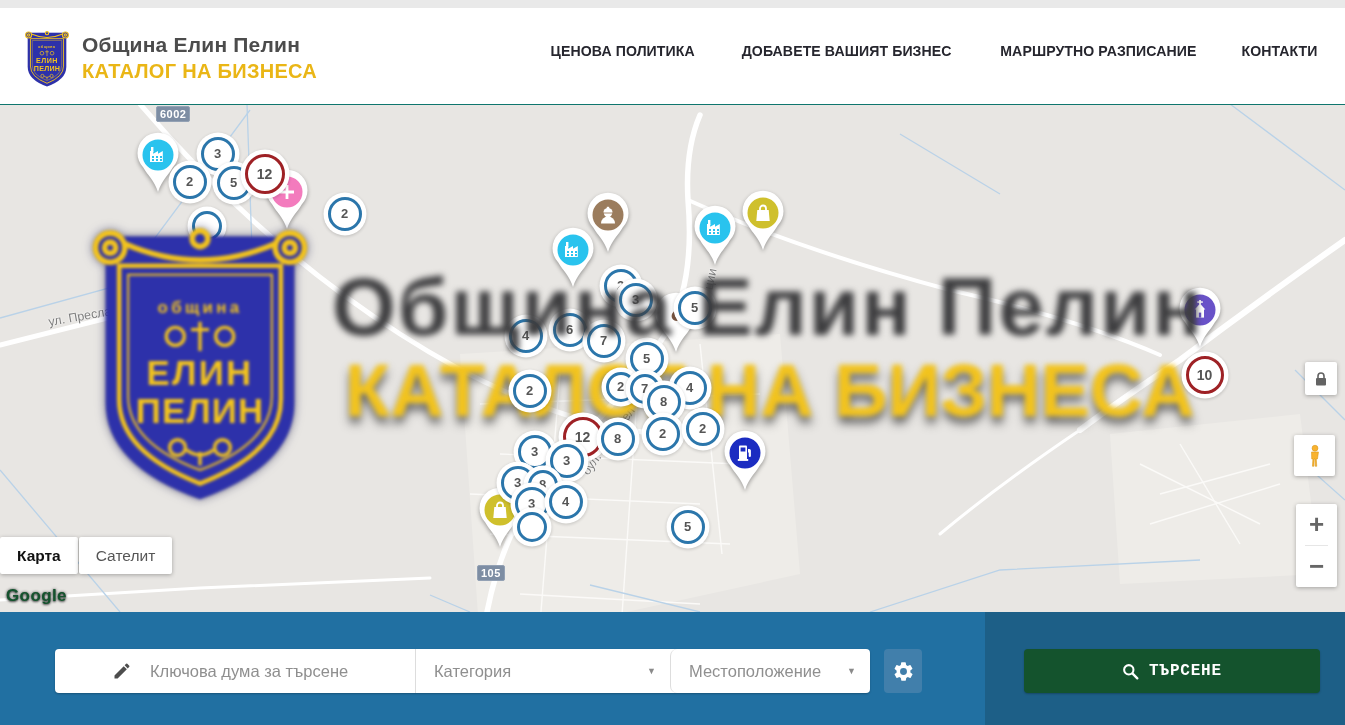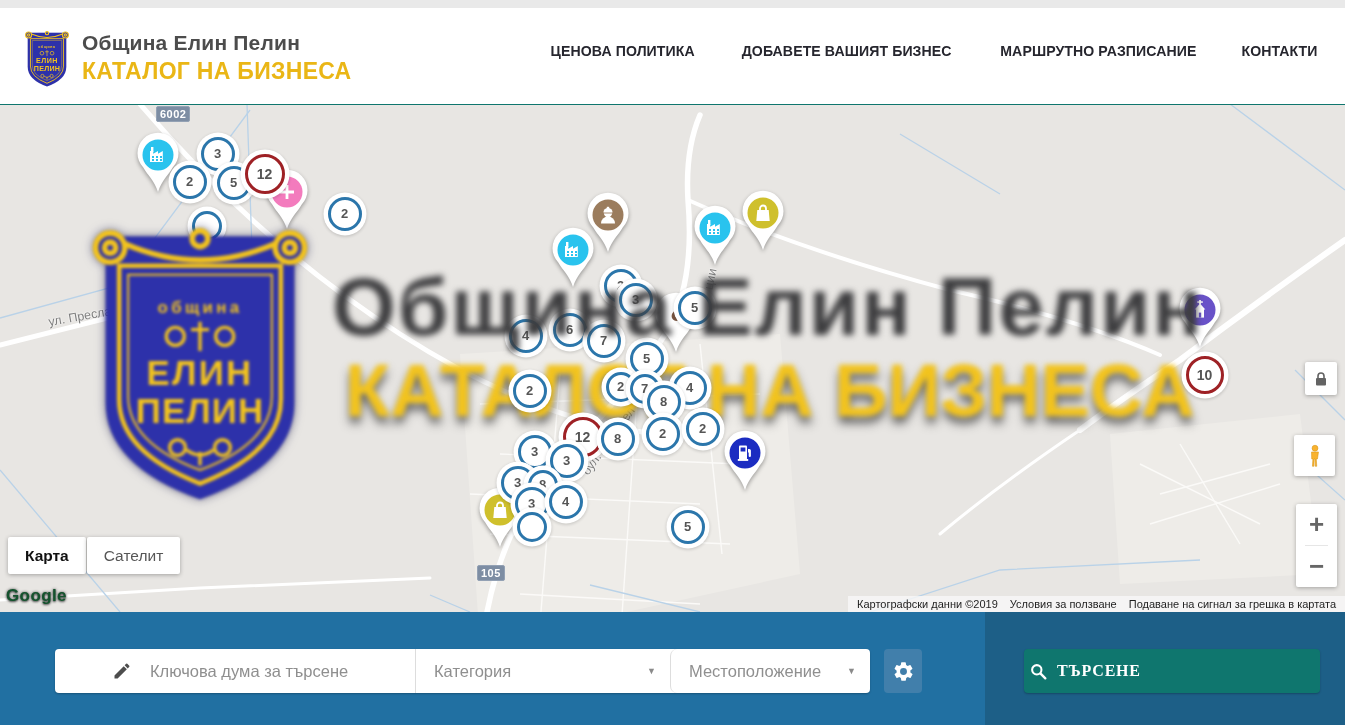--- a/index.html
+++ b/index.html
@@ -3,21 +3,21 @@
 <meta charset="utf-8">
 <style>
   html,body{margin:0;padding:0;}
   body{width:1345px;height:725px;overflow:hidden;background:#e9e9e9;font-family:"Liberation Sans",sans-serif;position:relative;}
 
   
   .header{position:absolute;top:8px;left:0;right:0;height:96px;background:#fff;border-bottom:1px solid #0f766e;z-index:20;}
   .logo-wrap{position:absolute;left:24px;top:20px;display:flex;align-items:center;cursor:pointer;}
   .logo-text{margin-left:12px;}
   .logo-title{font-size:21px;font-weight:bold;color:#4c4c4c;letter-spacing:.2px;}
-  .logo-sub{font-size:23px;font-weight:bold;color:#eab616;margin-top:3px;letter-spacing:.3px;}
+  .logo-sub{font-size:20px;font-weight:bold;color:#eab616;margin-top:3px;letter-spacing:.3px;}
   .nav{position:absolute;right:25px;top:0;height:84px;display:flex;align-items:center;gap:36px;}
   .nav a{display:inline-block;font-size:15px;font-weight:bold;color:#26262e;text-decoration:none;letter-spacing:.1px;transform:scaleX(.94);cursor:pointer;white-space:nowrap;}
 
   
   .map{position:absolute;top:104px;left:0;width:1345px;height:508px;background:#e8e6e3;overflow:hidden;cursor:grab;}
   .map svg.roads{position:absolute;left:0;top:0;}
   .layer{position:absolute;left:0;top:0;width:100%;height:100%;}
   .no-ptr{pointer-events:none;}
 
   .street-label{position:absolute;font-size:12.5px;color:#7e7e7e;white-space:nowrap;text-shadow:0 0 2px #fff,0 0 2px #fff;pointer-events:none;}
@@ -28,21 +28,21 @@
   .pin{position:absolute;cursor:pointer;overflow:visible;filter:drop-shadow(0 2px 2px rgba(0,0,0,.35));}
 
   
   .wm-line2{position:absolute;left:345px;top:244px;font-size:74px;font-weight:bold;color:#f2c31d;white-space:nowrap;
     filter:blur(2.4px);text-shadow:0 7px 9px rgba(45,45,45,.75);pointer-events:none;}
   .wm-line1{position:absolute;left:332px;top:156px;font-size:82px;font-weight:bold;color:#3d3d3f;white-space:nowrap;
     letter-spacing:2px;filter:blur(3px);pointer-events:none;}
   .wm-crest{position:absolute;left:85px;top:110px;filter:blur(1.6px) drop-shadow(0 0 5px rgba(10,10,60,.55));pointer-events:none;}
 
   
-  .maptype{position:absolute;left:8px;top:433px;display:flex;gap:1px;z-index:6;}
+  .maptype{position:absolute;left:0;top:433px;display:flex;gap:1px;z-index:6;}
   .maptype div{background:#fff;height:37px;display:flex;align-items:center;padding:0 17px;font-size:15.5px;
     box-shadow:0 1px 4px rgba(0,0,0,.3);cursor:pointer;border-radius:2px;}
   .maptype .active{font-weight:bold;color:#111;}
   .maptype .inactive{color:#565656;}
   .google-logo{position:absolute;left:6px;top:482px;font-size:17px;font-weight:bold;color:#14532d;letter-spacing:.4px;cursor:pointer;
     text-shadow:0 0 3px rgba(80,80,80,.95),0 1px 2px rgba(80,80,80,.9);z-index:6;}
   .attrib{position:absolute;right:0;top:492px;height:16px;display:flex;align-items:center;background:rgba(248,248,248,.8);
     font-size:11px;color:#1e1e1e;z-index:6;padding:0 3px;}
   .attrib span,.attrib a{padding:0 6px;color:#1e1e1e;text-decoration:none;white-space:nowrap;}
   .ctl-box{position:absolute;background:#fff;box-shadow:0 1px 4px rgba(0,0,0,.3);border-radius:2px;z-index:6;
@@ -61,22 +61,22 @@
   .sp-sec{display:flex;align-items:center;}
   .sp-kw{flex:0 0 303px;padding-left:57px;position:relative;}
   .sp-kw svg{position:absolute;left:57px;top:12px;}
   .sp-kw input{border:none;outline:none;font-size:16.5px;color:#333;width:200px;margin-left:36px;font-family:"Liberation Sans",sans-serif;background:transparent;}
   .sp-kw input::placeholder{color:#8f8f8f;}
   .sp-select{border-left:1px solid #ddd;padding:0 14px 0 18px;justify-content:space-between;cursor:pointer;color:#8f8f8f;font-size:16.5px;}
   .sp-cat{flex:0 0 222px;}
   .sp-loc{flex:1;border-radius:7px;}
   .dd-arrow{color:#8a8a8a;font-size:9px;margin-left:8px;}
   .gear-btn{position:absolute;left:884px;top:37px;width:38px;height:44px;background:#417fab;border-radius:4px;display:flex;align-items:center;justify-content:center;cursor:pointer;}
-  .search-btn{position:absolute;left:1024px;top:37px;width:296px;height:44px;background:#0f766e;border:none;border-radius:4px;color:#fff;
-    font-size:16px;font-weight:bold;letter-spacing:.8px;display:flex;align-items:center;gap:10px;cursor:pointer;font-family:Liberation Serif, serif;box-shadow:0 1px 2px rgba(0,0,0,.25);}
+  .search-btn{position:absolute;left:1024px;top:37px;width:296px;height:44px;background:#14532d;border:none;border-radius:4px;color:#fff;
+    font-size:16px;font-weight:bold;letter-spacing:.8px;display:flex;align-items:center;justify-content:center;gap:10px;cursor:pointer;font-family:Liberation Mono, monospace;box-shadow:0 1px 2px rgba(0,0,0,.25);}
 </style>
 </head>
 <body>
 
 <svg width="0" height="0" style="position:absolute" aria-hidden="true">
   <defs>
     <symbol id="crest" viewBox="0 0 200 260">
       <rect x="16" y="20" width="168" height="26" fill="#2d31aa"></rect>
       <path d="M16 34 H184 V168 Q184 224 100 254 Q16 224 16 168 Z" fill="#2d31aa"></path>
       <g stroke="#f2c31d" stroke-width="5" fill="none">
@@ -327,25 +327,20 @@
   <svg class="wm-crest" width="230" height="292" viewBox="0 0 200 260">
       <use href="#crest"></use>
     </svg>
   <div class="wm-line1">Община Елин Пелин</div>
 
   <div class="maptype">
     <div class="active">Карта</div>
     <div class="inactive">Сателит</div>
   </div>
   <div class="google-logo">Google</div>
-  <div class="attrib">
-    <span>Картографски данни ©2019</span>
-    <a>Условия за ползване</a>
-    <a>Подаване на сигнал за грешка в картата</a>
-  </div>
 
   <div class="ctl-box ctl-lock">
     <svg width="16" height="16" viewBox="0 0 16 16">
       <rect x="3" y="7" width="10" height="7.5" rx="1" fill="#636363"></rect>
       <path d="M5 7V5a3 3 0 0 1 6 0v2" fill="none" stroke="#636363" stroke-width="1.6"></path>
     </svg>
   </div>
   <div class="ctl-box ctl-pegman">
     <svg width="22" height="26" viewBox="0 0 24 26">
       <circle cx="12" cy="4.5" r="3.2" fill="#f9b32f" stroke="#d69416" stroke-width=".6"></circle>

